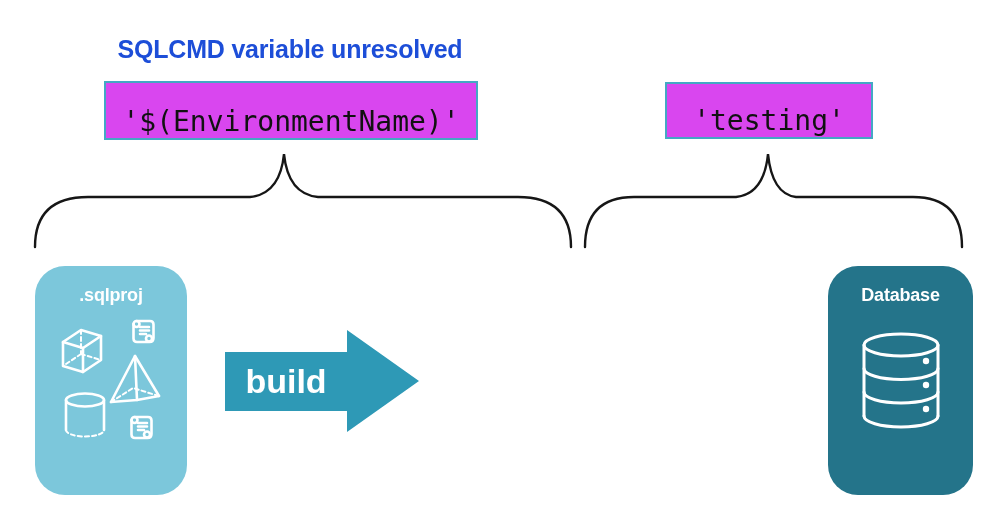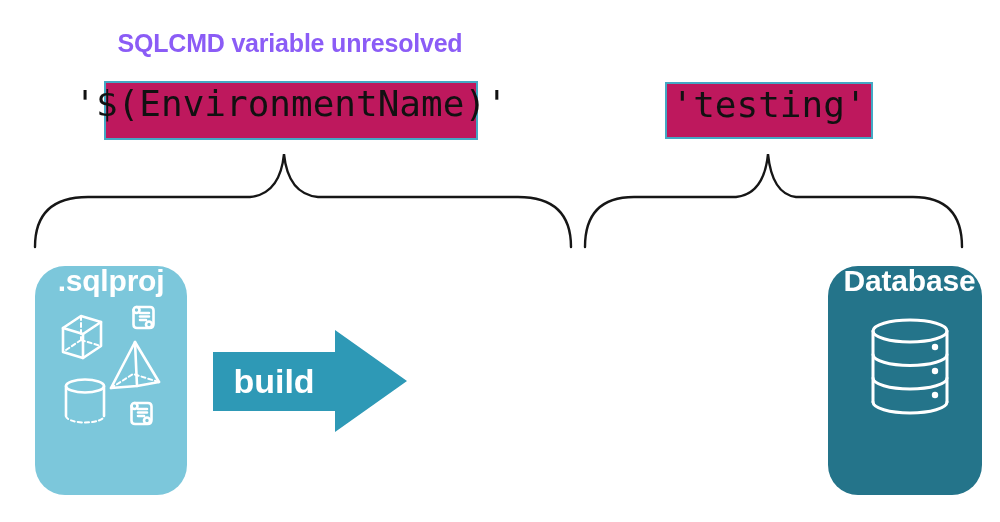--- a/index.html
+++ b/index.html
@@ -1,47 +1,47 @@
 <!DOCTYPE html>
 <html><head>
 <meta charset="utf-8">
 <style>
   html,body{margin:0;padding:0;background:#fff;}
   #canvas{
     position:relative;width:1000px;height:522px;background:#fff;overflow:hidden;
     font-family:"Liberation Sans",sans-serif;
   }
   .heading{
-    position:absolute;top:29px;text-align:center;
-    font-size:25px;font-weight:700;color:#8b5cf6;letter-spacing:-0.2px;
+    position:absolute;top:35px;text-align:center;
+    font-size:25px;font-weight:700;color:#1d4ed8;letter-spacing:-0.2px;
   }
   #heading-left{left:90px;width:400px;}
   #heading-right{left:624px;width:280px;}
   .codebox{
-    position:absolute;border:2px solid #44a8c4;background:#be185d;
-    display:flex;align-items:flex-start;justify-content:center;
-    font-family:"DejaVu Sans Mono",monospace;font-size:36px;color:#111;
+    position:absolute;border:2px solid #44a8c4;background:#d946ef;
+    display:flex;align-items:flex-end;justify-content:center;
+    font-family:"DejaVu Sans Mono",monospace;font-size:28px;color:#111;
   }
   #codebox-left{left:104px;top:81px;width:370px;height:55px;}
   #codebox-right{left:665px;top:82px;width:204px;height:53px;}
   svg.overlay{position:absolute;left:0;top:0;pointer-events:none;}
   .card{
     position:absolute;top:266px;height:229px;border-radius:30px;
     display:flex;flex-direction:column;align-items:center;
   }
   #card-sqlproj{left:35px;width:152px;background:#7cc7db;}
   #card-dacpac{left:431px;width:147px;background:#2e99b6;}
-  #card-database{left:828px;width:145px;background:#24748a;padding-left:9px;}
+  #card-database{left:828px;width:145px;background:#24748a;}
   .card-label{
-    font-size:30px;font-weight:700;color:#fff;line-height:30px;
+    margin-top:14px;font-size:18px;font-weight:700;color:#fff;line-height:30px;
     letter-spacing:-0.2px;
   }
   .card-icon{margin-top:6px;}
   .arrow{
-    position:absolute;top:330px;height:102px;color:#fff;
+    position:absolute;top:330px;height:102px;color:#fff;margin-left:12px;
   }
   #arrow-build{
     left:213px;width:194px;background:#2e99b6;
     clip-path:polygon(0 21.6%,62.9% 21.6%,62.9% 0,100% 50%,62.9% 100%,62.9% 79.4%,0 79.4%);
   }
   #arrow-deploy{
     left:602px;width:198px;background:#24748a;
     clip-path:polygon(0 21.6%,63.6% 21.6%,63.6% 0,100% 50%,63.6% 100%,63.6% 79.4%,0 79.4%);
   }
   .arrow-label{

